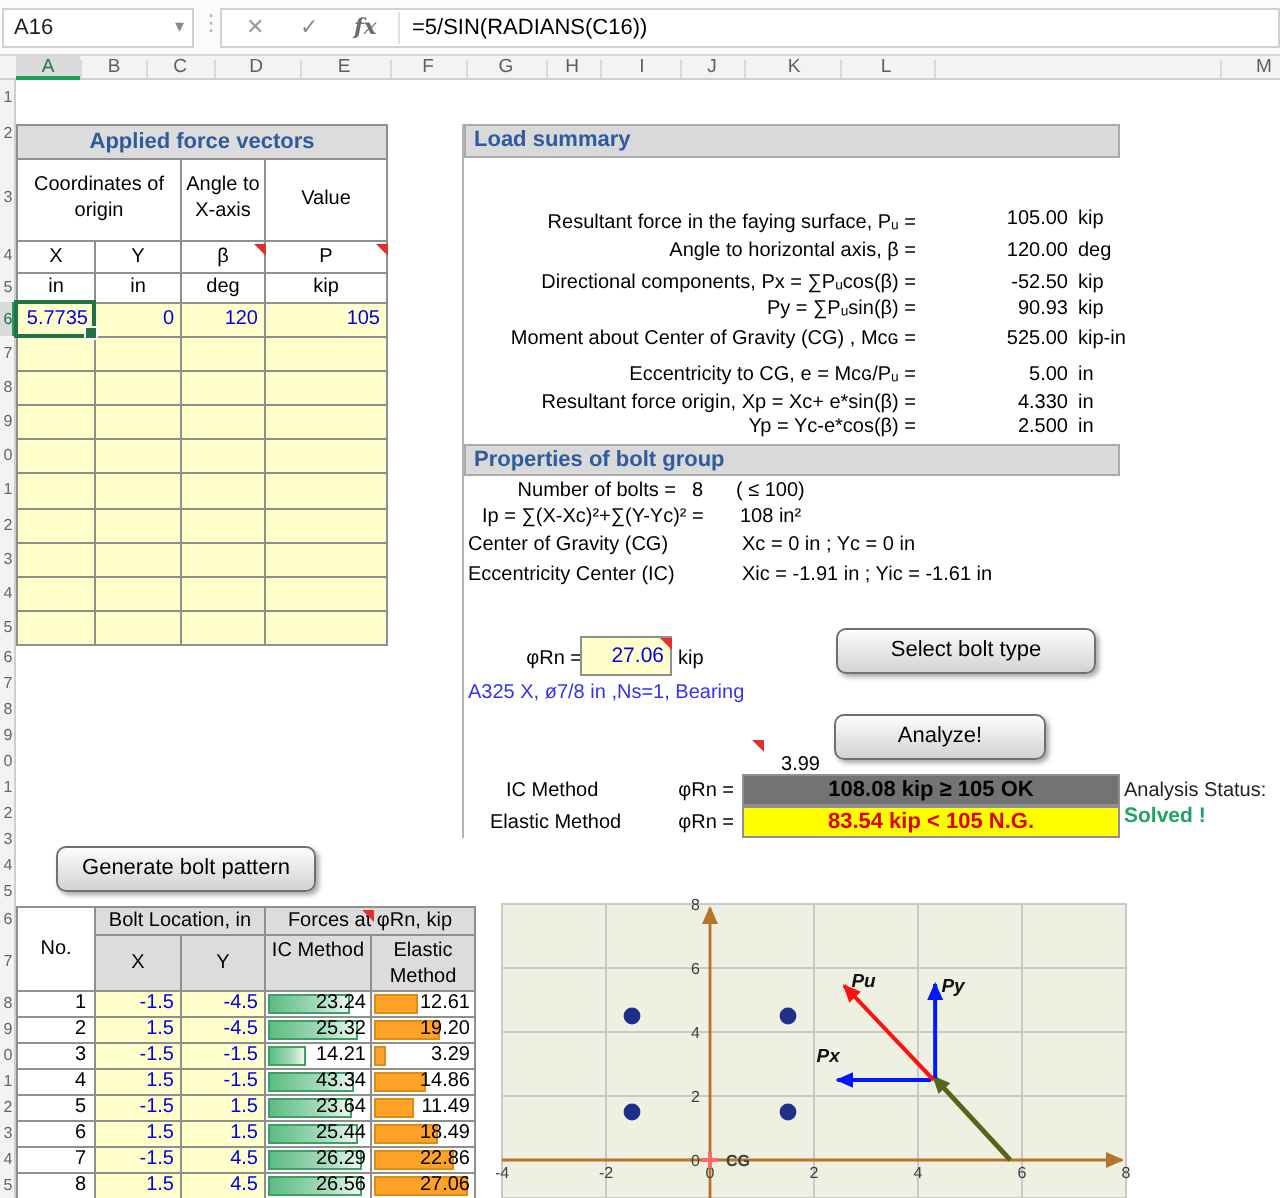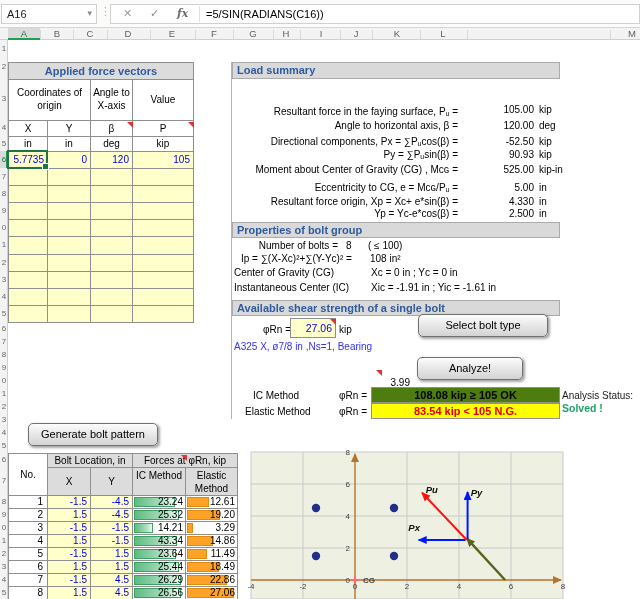--- a/index.html
+++ b/index.html
@@ -40,21 +40,21 @@
   .gray{background:#dcdcdc;}
 
   
   .shead{position:absolute;left:232px;width:328px;height:16px;background:#d9d9d9;border:1px solid #ababab;box-sizing:border-box;color:#2e5b9e;font-weight:bold;font-size:11px;padding:1px 0 0 4px;}
   #vline{position:absolute;left:231px;top:62px;width:1px;height:357px;background:#b5b5b5;}
   .lab{position:absolute;font-size:10px;color:#000;white-space:nowrap;}
   .lab.r{text-align:right;}
   .blue-note{color:#3333ee;}
 
   .resultbox{position:absolute;left:371px;width:189px;height:16px;box-sizing:border-box;border:1px solid #8f8f8f;font-size:11px;font-weight:bold;text-align:center;line-height:14px;}
-  #icbox{background:#4d7c0f;color:#000;}
+  #icbox{background:#737373;color:#000;}
   #elbox{background:#ffff00;color:#e00000;}
 
   .btn{position:absolute;box-sizing:border-box;border:1px solid #707070;border-radius:5px;background:linear-gradient(#fdfdfd,#e9e9e9 45%,#d3d3d3);box-shadow:1.5px 1.5px 2.5px rgba(0,0,0,0.35);font-size:11px;color:#000;text-align:center;cursor:default;}
   .tri{position:absolute;width:0;height:0;border-style:solid;border-width:0 6px 6px 0;border-color:transparent #e03030 transparent transparent;}
 
   #phibox{position:absolute;left:290px;top:318px;width:46px;height:20px;background:#ffffcc;border:1px solid #8f8f8f;box-sizing:border-box;}
   #phibox span{position:absolute;right:3px;top:3px;font-size:10.5px;color:#0000e6;}
 
   
   #selcell{position:absolute;left:7px;top:150px;width:41px;height:19px;border:2px solid #217346;box-sizing:border-box;}
@@ -256,24 +256,23 @@
       </div>
 
     <div class="shead" style="left:224px;top:182px;">Properties of bolt group</div>
     <div class="lab r" style="left:208px;top:200px;width:122px;">Number of bolts =</div>
     <div class="lab" style="left:338px;top:200px;">8</div>
     <div class="lab" style="left:360px;top:200px;">( ≤ 100)</div>
     <div class="lab" style="left:233px;top:213px;">Ip = ∑(X-Xc)²+∑(Y-Yc)² =</div>
     <div class="lab" style="left:362px;top:213px;">108 in²</div>
     <div class="lab" style="left:226px;top:227px;">Center of Gravity (CG)</div>
     <div class="lab" style="left:363px;top:227px;">Xc = 0 in ; Yc = 0 in</div>
-    <div class="lab" style="left:226px;top:242px;">Instantaneous Center (IC)</div>
+    <div class="lab" style="left:226px;top:242px;">Eccentricity Center (IC)</div>
     <div class="lab" style="left:363px;top:242px;">Xic = -1.91 in ; Yic = -1.61 in</div>
 
-    <div class="shead" style="left:224px;top:260px;">Available shear strength of a single bolt</div>
     <div class="lab r" style="left:200px;top:284px;width:83px;">φRn =</div>
     <div id="phibox" style="left:282px;top:278px;">
         <span>27.06</span>
       </div>
     <div class="tri" style="left:322px;top:279px;"></div>
     <div class="lab" style="left:331px;top:284px;">kip</div>
     <div class="lab blue-note" style="left:226px;top:301px;">A325 X, ø7/8 in ,Ns=1, Bearing</div>
     <div class="btn" style="left:410px;top:274px;width:130px;height:23px;line-height:21px;">Select bolt type</div>
 
     <div class="btn" style="left:409px;top:317px;width:106px;height:23px;line-height:21px;">Analyze!</div>

